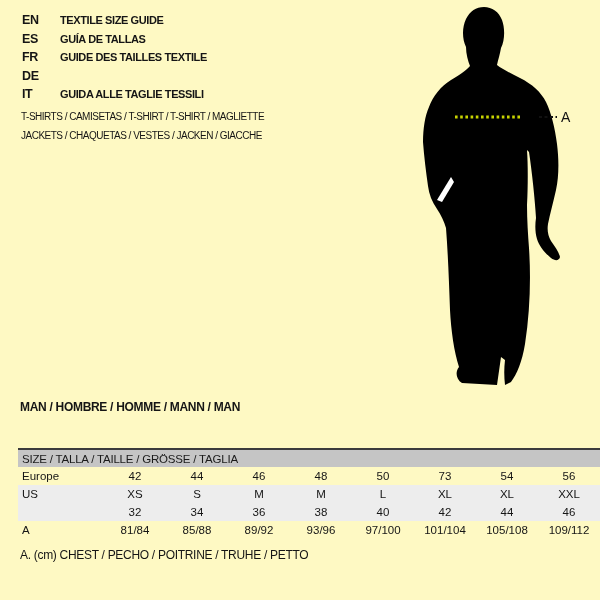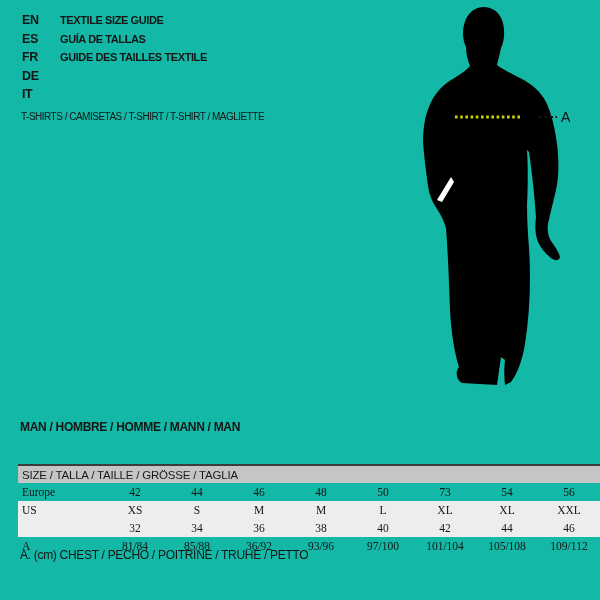--- a/index.html
+++ b/index.html
@@ -1,42 +1,42 @@
 <!DOCTYPE html>
 <html><head>
 <meta charset="utf-8">
 <style>
   * { margin:0; padding:0; box-sizing:border-box; }
   html,body { width:600px; height:600px; background:#ffffff; }
   body { font-family:"Liberation Sans", sans-serif; color:#151515; position:relative; overflow:hidden; }
 
-  .page { position:absolute; left:0; top:0; width:600px; height:600px; background:#14b8a6; }
+  .page { position:absolute; left:0; top:0; width:600px; height:600px; background:#fef9c3; }
 
   
   .lang-block { position:absolute; left:22px; top:11px; }
   .lang-row { display:flex; height:18.5px; align-items:center; }
   .lang-code { width:38px; font-weight:bold; font-size:12.5px; letter-spacing:-0.4px; }
   .lang-label { font-weight:bold; font-size:11px; letter-spacing:-0.4px; white-space:nowrap; }
 
   
   .category-block { position:absolute; left:21px; top:107px; }
   .category-line { font-weight:normal; font-size:10px; letter-spacing:-0.5px; line-height:19px; white-space:nowrap; }
 
   
   .figure { position:absolute; left:400px; top:0; width:200px; height:400px; }
   .figure svg { display:block; width:200px; height:400px; }
   .measure-label { font-family:"Liberation Sans", sans-serif; font-size:14px; fill:#111; }
 
   
-  .section-title { position:absolute; left:20px; top:420px; font-weight:bold; font-size:12px; letter-spacing:-0.3px; white-space:nowrap; }
+  .section-title { position:absolute; left:20px; top:400px; font-weight:bold; font-size:12px; letter-spacing:-0.3px; white-space:nowrap; }
 
   
-  .size-table { position:absolute; left:18px; top:448px; width:582px; font-size:11.5px;margin-top:16px; }
+  .size-table { position:absolute; left:18px; top:448px; width:582px; font-size:11.5px; }
   .table-header { height:19px; background:#c5c5c5; border-top:2px solid #3c3c3c; display:flex; align-items:center; padding-left:4px; color:#1a1a1a; letter-spacing:-0.2px; }
-  .table-row { display:grid; grid-template-columns:86px repeat(8, 1fr); height:18px; align-items:center;font-family:Liberation Serif, serif; }
+  .table-row { display:grid; grid-template-columns:86px repeat(8, 1fr); height:18px; align-items:center; }
   .table-row.shaded { background:#ededed; }
   .cell-label { padding-left:4px; text-align:left; }
   .cell-value { text-align:center; }
 
   
   .footer-note { position:absolute; left:20px; top:548px; font-weight:normal; font-size:12px; letter-spacing:-0.3px; white-space:nowrap; }
 </style>
 </head>
 <body>
 
@@ -53,25 +53,27 @@
     </div>
     <div class="lang-row">
       <span class="lang-code">FR</span>
       <span class="lang-label">GUIDE DES TAILLES TEXTILE</span>
     </div>
     <div class="lang-row">
       <span class="lang-code">DE</span>
     </div>
     <div class="lang-row">
       <span class="lang-code">IT</span>
+      <span class="lang-label">GUIDA ALLE TAGLIE TESSILI</span>
     </div>
   </div>
 
   <div class="category-block">
     <div class="category-line">T-SHIRTS / CAMISETAS / T-SHIRT / T-SHIRT / MAGLIETTE</div>
+    <div class="category-line">JACKETS / CHAQUETAS / VESTES / JACKEN / GIACCHE</div>
   </div>
 
   <div class="figure">
     <svg viewBox="0 0 200 400" xmlns="http://www.w3.org/2000/svg">
       <path d="M84,7
                C76,7 70,11 66,19 C62,27 62,39 66,47 C66,54 68,61 70,66
                C66,71 59,75 51,80 C41,86 33,96 29,107 C25,116 23,128 23,142
                C24,156 26,172 28,186 C29,194 32,202 37,209 C41,215 44,221 46,228
                C48,254 49,282 50,310 C51,330 54,352 59,367
                C55,372 56,379 62,383 L97,385 L101,357 L105,360
@@ -130,21 +132,21 @@
       <span class="cell-value">40</span>
       <span class="cell-value">42</span>
       <span class="cell-value">44</span>
       <span class="cell-value">46</span>
     </div>
 
     <div class="table-row">
       <span class="cell-label">A</span>
       <span class="cell-value">81/84</span>
       <span class="cell-value">85/88</span>
-      <span class="cell-value">36/92</span>
+      <span class="cell-value">89/92</span>
       <span class="cell-value">93/96</span>
       <span class="cell-value">97/100</span>
       <span class="cell-value">101/104</span>
       <span class="cell-value">105/108</span>
       <span class="cell-value">109/112</span>
     </div>
   </div>
 
   <div class="footer-note">A. (cm) CHEST / PECHO / POITRINE / TRUHE / PETTO</div>
 

